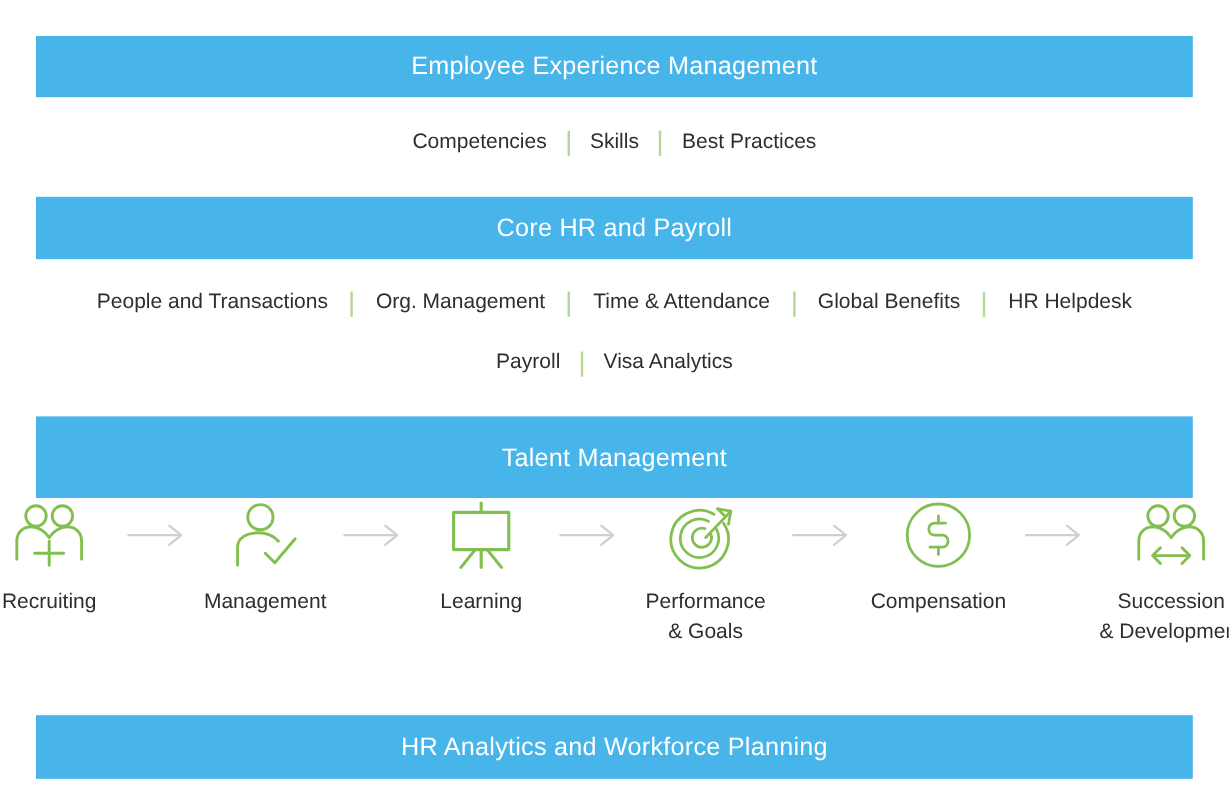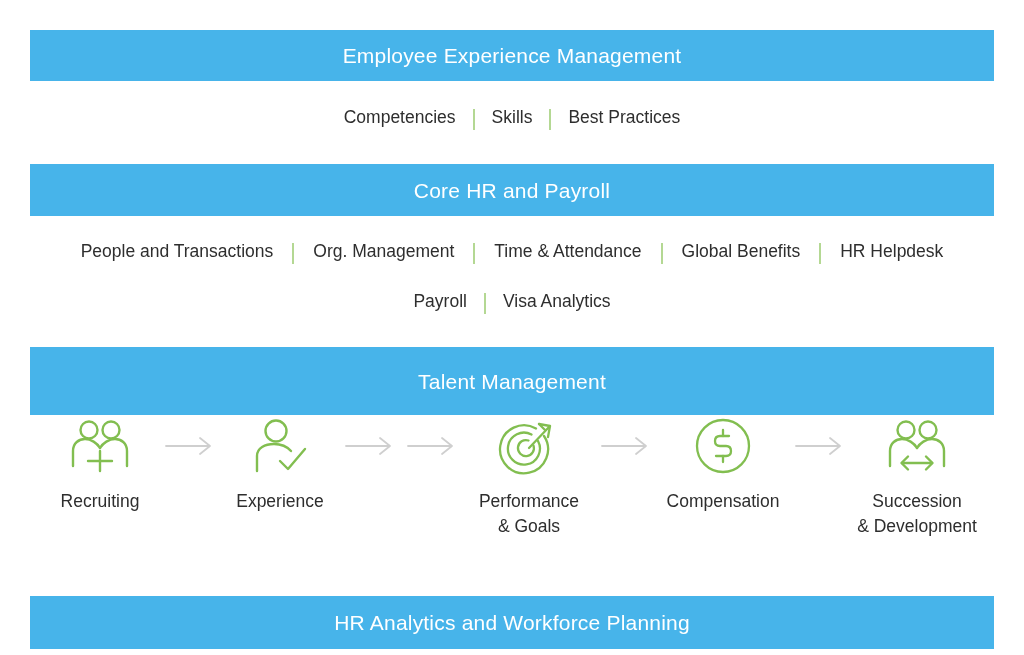--- a/index.html
+++ b/index.html
@@ -188,30 +188,42 @@
     </div>
 
     <div class="stage">
       <div class="stage-icon">
         <svg width="64" height="56" viewBox="0 0 64 56" fill="none" stroke="#82be50" stroke-width="2.4" stroke-linecap="round" stroke-linejoin="round">
           <circle cx="28" cy="13" r="10.5"></circle>
           <path d="M9 53 V38 C9 30 17 26 26 26 C33 26 39 28.5 43 33"></path>
           <path d="M32 43 L40 51 L57 31"></path>
         </svg>
       </div>
-      <div class="stage-label">Experience</div>
-    </div>
-
-    <div class="connector">
-      <svg width="52" height="20" viewBox="0 0 52 20" fill="none" stroke="#cfcfcf" stroke-width="1.8" stroke-linecap="round" stroke-linejoin="round">
-        <path d="M2 10 H45"></path>
-        <path d="M36 2 L46 10 L36 18"></path>
-      </svg>
-    </div>
-
+      <div class="stage-label">Management</div>
+    </div>
+
+    <div class="connector">
+      <svg width="52" height="20" viewBox="0 0 52 20" fill="none" stroke="#cfcfcf" stroke-width="1.8" stroke-linecap="round" stroke-linejoin="round">
+        <path d="M2 10 H45"></path>
+        <path d="M36 2 L46 10 L36 18"></path>
+      </svg>
+    </div>
+
+    <div class="stage">
+      <div class="stage-icon">
+        <svg width="62" height="56" viewBox="0 0 62 56" fill="none" stroke="#82be50" stroke-width="2.6" stroke-linecap="round" stroke-linejoin="round">
+          <path d="M31 1 V9"></path>
+          <rect x="8" y="9" width="46" height="31"></rect>
+          <path d="M31 40 V55"></path>
+          <path d="M26 40 L14 55"></path>
+          <path d="M36 40 L48 55"></path>
+        </svg>
+      </div>
+      <div class="stage-label">Learning</div>
+    </div>
 
     <div class="connector">
       <svg width="52" height="20" viewBox="0 0 52 20" fill="none" stroke="#cfcfcf" stroke-width="1.8" stroke-linecap="round" stroke-linejoin="round">
         <path d="M2 10 H45"></path>
         <path d="M36 2 L46 10 L36 18"></path>
       </svg>
     </div>
 
     <div class="stage wide">
       <div class="stage-icon">

